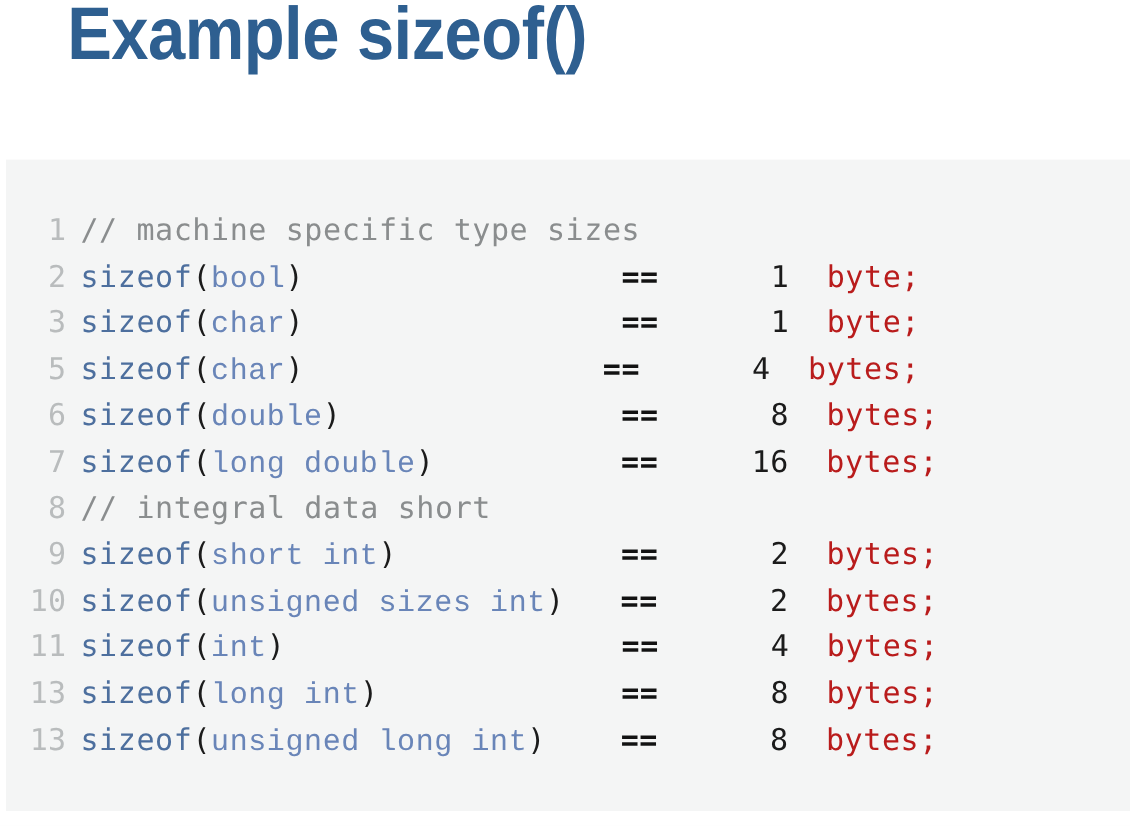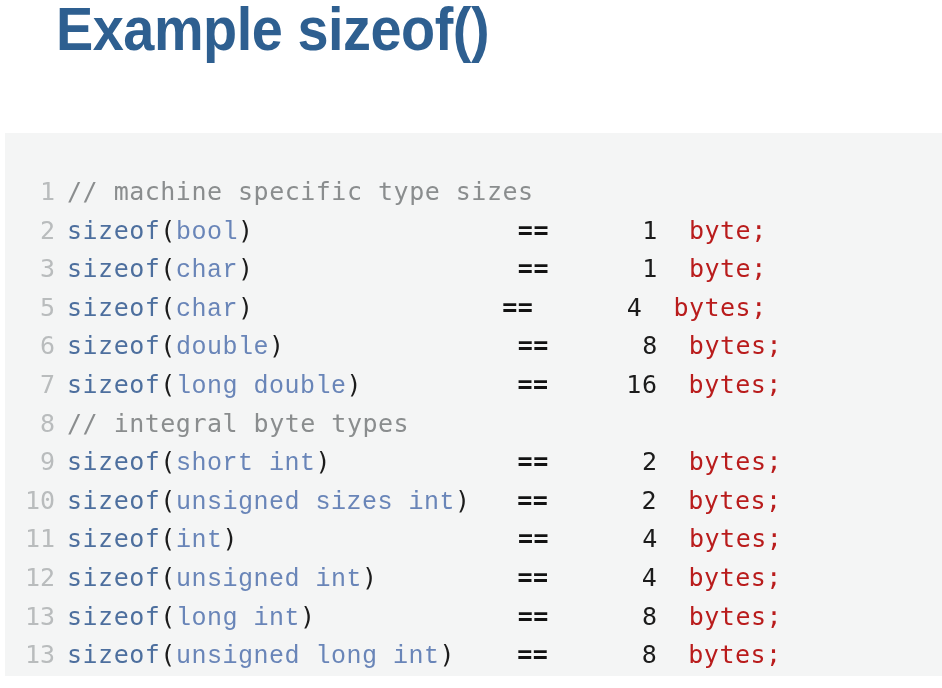--- a/index.html
+++ b/index.html
@@ -113,25 +113,24 @@
   </div>
 
   <div class="code-block">
     <div class="code-lines" id="code-lines">
         <div class="code-line"><span class="ln">1</span><span class="code-text"><span class="tok-comment">// machine specific type sizes</span></span></div>
         <div class="code-line"><span class="ln">2</span><span class="code-text"><span class="tok-fn">sizeof</span><span class="tok-punct">(</span><span class="tok-type">bool</span><span class="tok-punct">)</span><span>                 </span><span class="tok-op">==</span><span>     </span><span class="tok-num"> 1</span><span>  </span><span class="tok-unit">byte;</span></span></div>
         <div class="code-line"><span class="ln">3</span><span class="code-text"><span class="tok-fn">sizeof</span><span class="tok-punct">(</span><span class="tok-type">char</span><span class="tok-punct">)</span><span>                 </span><span class="tok-op">==</span><span>     </span><span class="tok-num"> 1</span><span>  </span><span class="tok-unit">byte;</span></span></div>
         <div class="code-line"><span class="ln">5</span><span class="code-text"><span class="tok-fn">sizeof</span><span class="tok-punct">(</span><span class="tok-type">char</span><span class="tok-punct">)</span><span>                </span><span class="tok-op">==</span><span>     </span><span class="tok-num"> 4</span><span>  </span><span class="tok-unit">bytes;</span></span></div>
         <div class="code-line"><span class="ln">6</span><span class="code-text"><span class="tok-fn">sizeof</span><span class="tok-punct">(</span><span class="tok-type">double</span><span class="tok-punct">)</span><span>               </span><span class="tok-op">==</span><span>     </span><span class="tok-num"> 8</span><span>  </span><span class="tok-unit">bytes;</span></span></div>
         <div class="code-line"><span class="ln">7</span><span class="code-text"><span class="tok-fn">sizeof</span><span class="tok-punct">(</span><span class="tok-type">long double</span><span class="tok-punct">)</span><span>          </span><span class="tok-op">==</span><span>     </span><span class="tok-num">16</span><span>  </span><span class="tok-unit">bytes;</span></span></div>
-        <div class="code-line"><span class="ln">8</span><span class="code-text"><span class="tok-comment">// integral byte types</span></span></div>
+        <div class="code-line"><span class="ln">8</span><span class="code-text"><span class="tok-comment">// integral data short</span></span></div>
         <div class="code-line"><span class="ln">9</span><span class="code-text"><span class="tok-fn">sizeof</span><span class="tok-punct">(</span><span class="tok-type">short int</span><span class="tok-punct">)</span><span>            </span><span class="tok-op">==</span><span>     </span><span class="tok-num"> 2</span><span>  </span><span class="tok-unit">bytes;</span></span></div>
         <div class="code-line"><span class="ln">10</span><span class="code-text"><span class="tok-fn">sizeof</span><span class="tok-punct">(</span><span class="tok-type">unsigned sizes int</span><span class="tok-punct">)</span><span>   </span><span class="tok-op">==</span><span>     </span><span class="tok-num"> 2</span><span>  </span><span class="tok-unit">bytes;</span></span></div>
         <div class="code-line"><span class="ln">11</span><span class="code-text"><span class="tok-fn">sizeof</span><span class="tok-punct">(</span><span class="tok-type">int</span><span class="tok-punct">)</span><span>                  </span><span class="tok-op">==</span><span>     </span><span class="tok-num"> 4</span><span>  </span><span class="tok-unit">bytes;</span></span></div>
-        <div class="code-line"><span class="ln">12</span><span class="code-text"><span class="tok-fn">sizeof</span><span class="tok-punct">(</span><span class="tok-type">unsigned int</span><span class="tok-punct">)</span><span>         </span><span class="tok-op">==</span><span>     </span><span class="tok-num"> 4</span><span>  </span><span class="tok-unit">bytes;</span></span></div>
         <div class="code-line"><span class="ln">13</span><span class="code-text"><span class="tok-fn">sizeof</span><span class="tok-punct">(</span><span class="tok-type">long int</span><span class="tok-punct">)</span><span>             </span><span class="tok-op">==</span><span>     </span><span class="tok-num"> 8</span><span>  </span><span class="tok-unit">bytes;</span></span></div>
         <div class="code-line"><span class="ln">13</span><span class="code-text"><span class="tok-fn">sizeof</span><span class="tok-punct">(</span><span class="tok-type">unsigned long int</span><span class="tok-punct">)</span><span>    </span><span class="tok-op">==</span><span>     </span><span class="tok-num"> 8</span><span>  </span><span class="tok-unit">bytes;</span></span></div>
       </div>
   </div>
 
   <div class="bottom-strip"></div>
 
 </div>
 
 </body></html>

